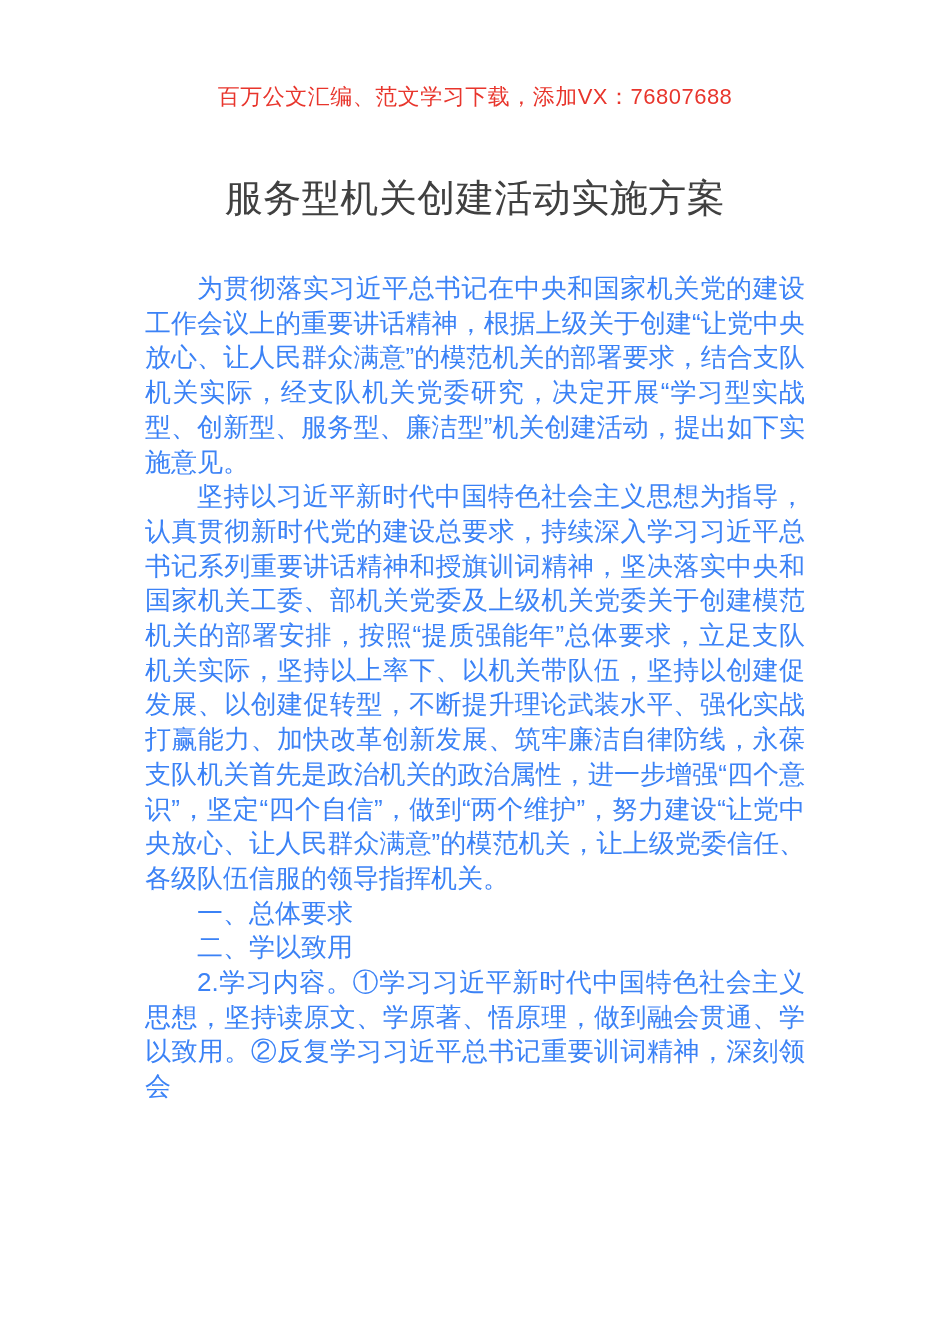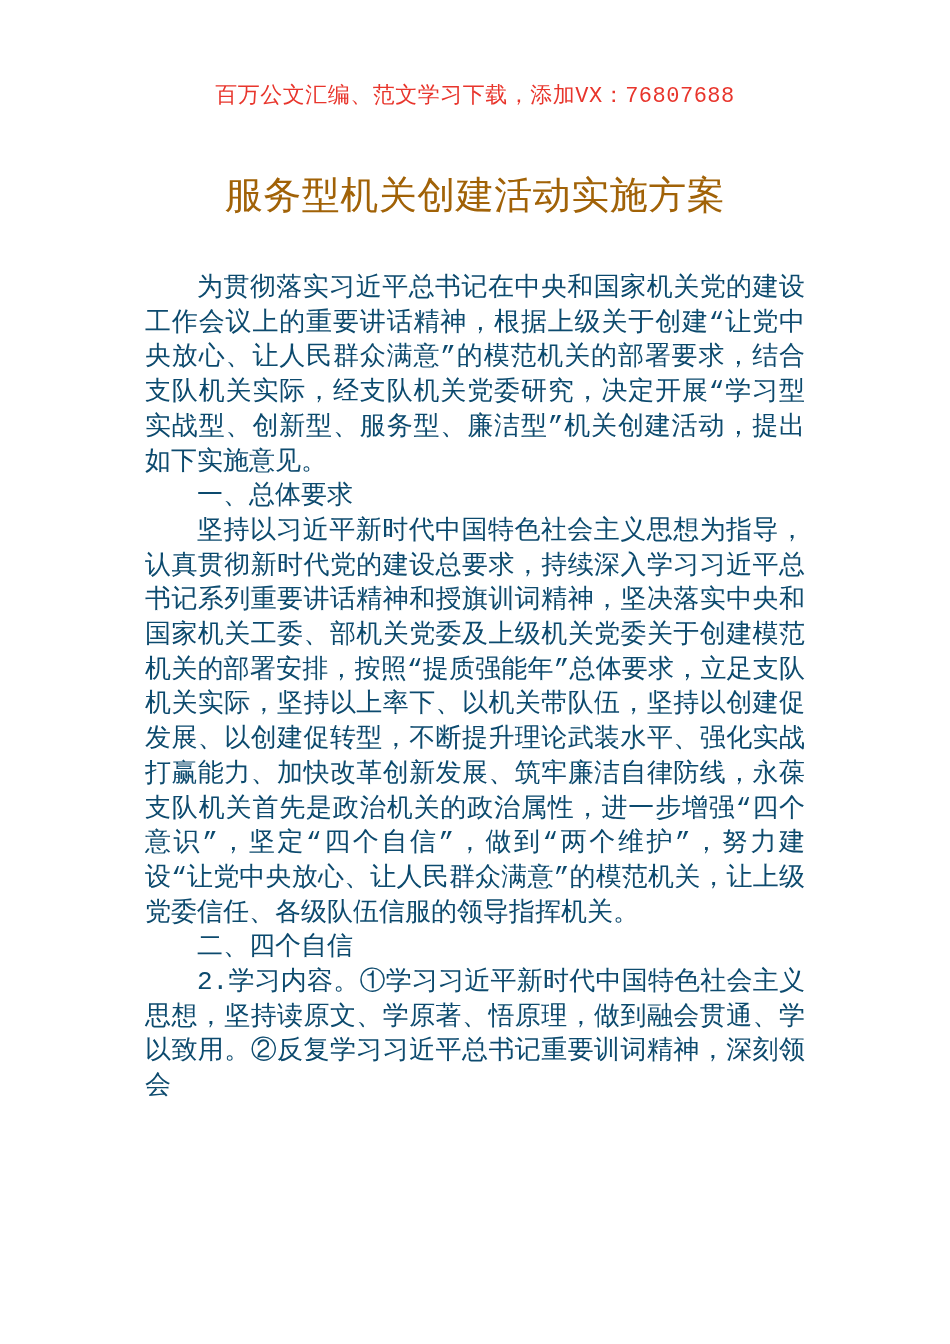--- a/index.html
+++ b/index.html
@@ -6,21 +6,21 @@
     margin: 0;
     padding: 0;
     background: #ffffff;
   }
   .page {
     position: relative;
     width: 950px;
     height: 1344px;
     background: #ffffff;
     overflow: hidden;
-    font-family: Liberation Mono, monospace;
+    font-family: Liberation Sans, sans-serif;
     color: #000000;
   }
   .promo {
     position: absolute;
     top: 84px;
     left: 0;
     width: 950px;
     text-align: center;
     font-size: 22px;
     line-height: 26px;
@@ -31,50 +31,50 @@
   .doc-title {
     position: absolute;
     top: 175px;
     left: 0;
     width: 950px;
     margin: 0;
     text-align: center;
     font-size: 38px;
     line-height: 46px;
     font-weight: normal;
-    color: #a16207;
+    color: #404040;
     letter-spacing: 0.5px;
   }
   .doc-body {
     position: absolute;
     top: 271px;
     left: 145px;
     width: 660px;
     font-size: 26px;
     line-height: 34.7px;
     text-align: justify;
     text-justify: inter-ideograph;
-    color: #0c4a6e;
+    color: #3b82f6;
   }
   .doc-body p {
     margin: 0;
     padding: 0;
     text-indent: 2em;
   }
 </style>
 </head>
 <body>
 
 <div class="page">
 
   <div class="promo">百万公文汇编、范文学习下载，添加VX：76807688</div>
 
   <h1 class="doc-title">服务型机关创建活动实施方案</h1>
 
   <div class="doc-body">
     <p>为贯彻落实习近平总书记在中央和国家机关党的建设工作会议上的重要讲话精神，根据上级关于创建“让党中央放心、让人民群众满意”的模范机关的部署要求，结合支队机关实际，经支队机关党委研究，决定开展“学习型实战型、创新型、服务型、廉洁型”机关创建活动，提出如下实施意见。</p>
+    <p>坚持以习近平新时代中国特色社会主义思想为指导，认真贯彻新时代党的建设总要求，持续深入学习习近平总书记系列重要讲话精神和授旗训词精神，坚决落实中央和国家机关工委、部机关党委及上级机关党委关于创建模范机关的部署安排，按照“提质强能年”总体要求，立足支队机关实际，坚持以上率下、以机关带队伍，坚持以创建促发展、以创建促转型，不断提升理论武装水平、强化实战打赢能力、加快改革创新发展、筑牢廉洁自律防线，永葆支队机关首先是政治机关的政治属性，进一步增强“四个意识”，坚定“四个自信”，做到“两个维护”，努力建设“让党中央放心、让人民群众满意”的模范机关，让上级党委信任、各级队伍信服的领导指挥机关。</p>
     <p>一、总体要求</p>
-    <p>坚持以习近平新时代中国特色社会主义思想为指导，认真贯彻新时代党的建设总要求，持续深入学习习近平总书记系列重要讲话精神和授旗训词精神，坚决落实中央和国家机关工委、部机关党委及上级机关党委关于创建模范机关的部署安排，按照“提质强能年”总体要求，立足支队机关实际，坚持以上率下、以机关带队伍，坚持以创建促发展、以创建促转型，不断提升理论武装水平、强化实战打赢能力、加快改革创新发展、筑牢廉洁自律防线，永葆支队机关首先是政治机关的政治属性，进一步增强“四个意识”，坚定“四个自信”，做到“两个维护”，努力建设“让党中央放心、让人民群众满意”的模范机关，让上级党委信任、各级队伍信服的领导指挥机关。</p>
-    <p>二、四个自信</p>
+    <p>二、学以致用</p>
     <p>2.学习内容。①学习习近平新时代中国特色社会主义思想，坚持读原文、学原著、悟原理，做到融会贯通、学以致用。②反复学习习近平总书记重要训词精神，深刻领会</p>
   </div>
 
 </div>
 
 </body></html>

